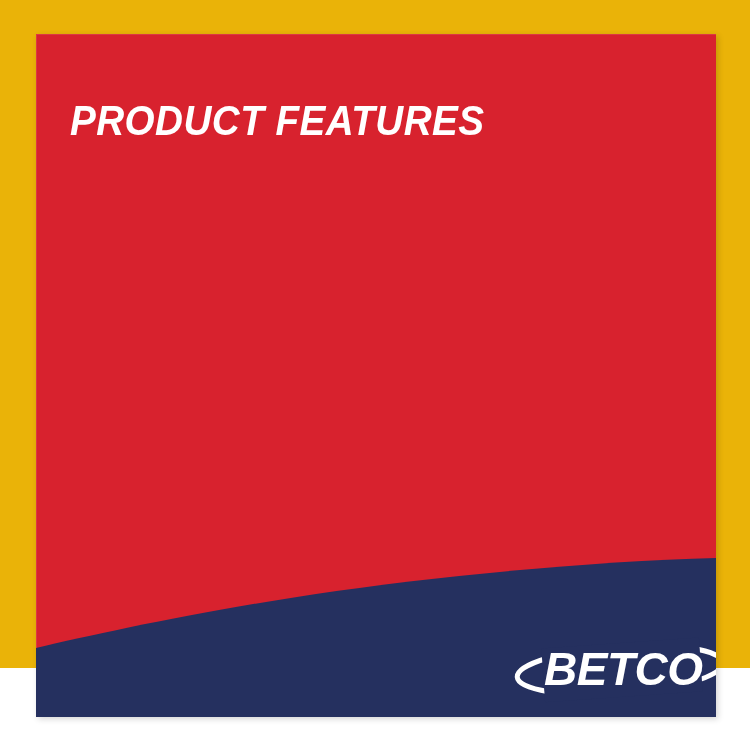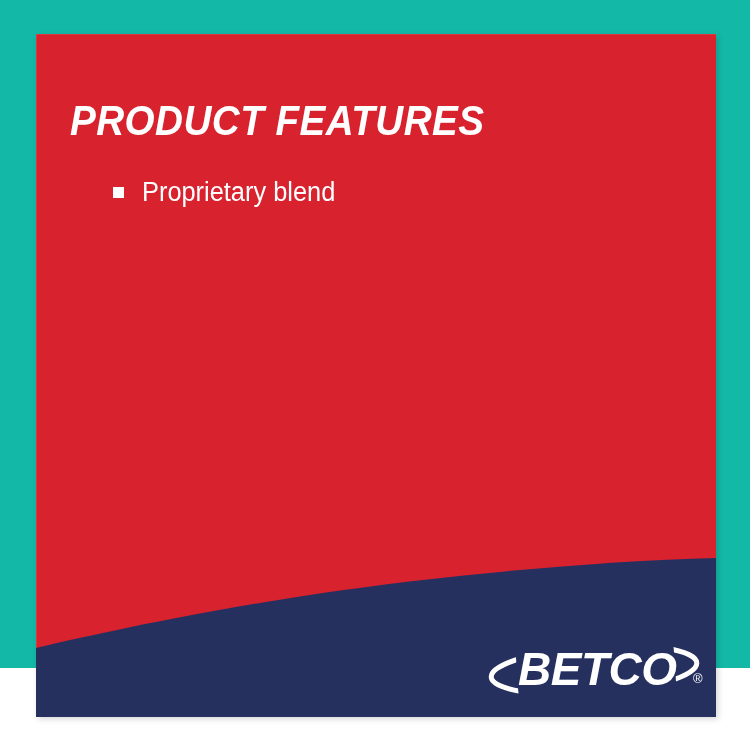--- a/index.html
+++ b/index.html
@@ -12,21 +12,21 @@
     height: 750px;
     background: #ffffff;
     font-family: "Liberation Sans", sans-serif;
     overflow: hidden;
   }
 
   .stage {
     position: relative;
     width: 750px;
     height: 668px;
-    background: #14b8a6;
+    background: #eab308;
   }
 
   
   .card {
     position: absolute;
     left: 36px;
     top: 34px;
     width: 680px;
     height: 683px;
     background: #d8222e;
@@ -99,21 +99,21 @@
     font-weight: 400;
     line-height: 1.1;
     white-space: nowrap;
     transform: scaleX(0.94);
     transform-origin: left center;
   }
 
   
   .logo {
     position: absolute;
-    left: 448px;
+    left: 474px;
     top: 601px;
     width: 230px;
     height: 70px;
   }
   .logo svg { display: block; }
 </style>
 </head>
 <body>
 
 <div class="stage">
@@ -123,24 +123,20 @@
     <div class="card-edge"></div>
 
     <svg class="wave" viewBox="0 0 680 180" preserveAspectRatio="none">
       <path d="M0,111 C60,97 160,75 280,57 C400,39 560,24 680,21 L680,180 L0,180 Z" fill="#25305f"></path>
     </svg>
 
     <h1 class="headline">PRODUCT FEATURES</h1>
 
     <ul class="features">
 
-      <li class="feature-item">
-        <span class="bullet-square"></span>
-        <span class="feature-text">Proprietary blend</span>
-      </li>
 
 
 
 
     </ul>
 
     <div class="logo">
       <svg viewBox="0 0 230 70" width="230" height="70">
 
         <g>

